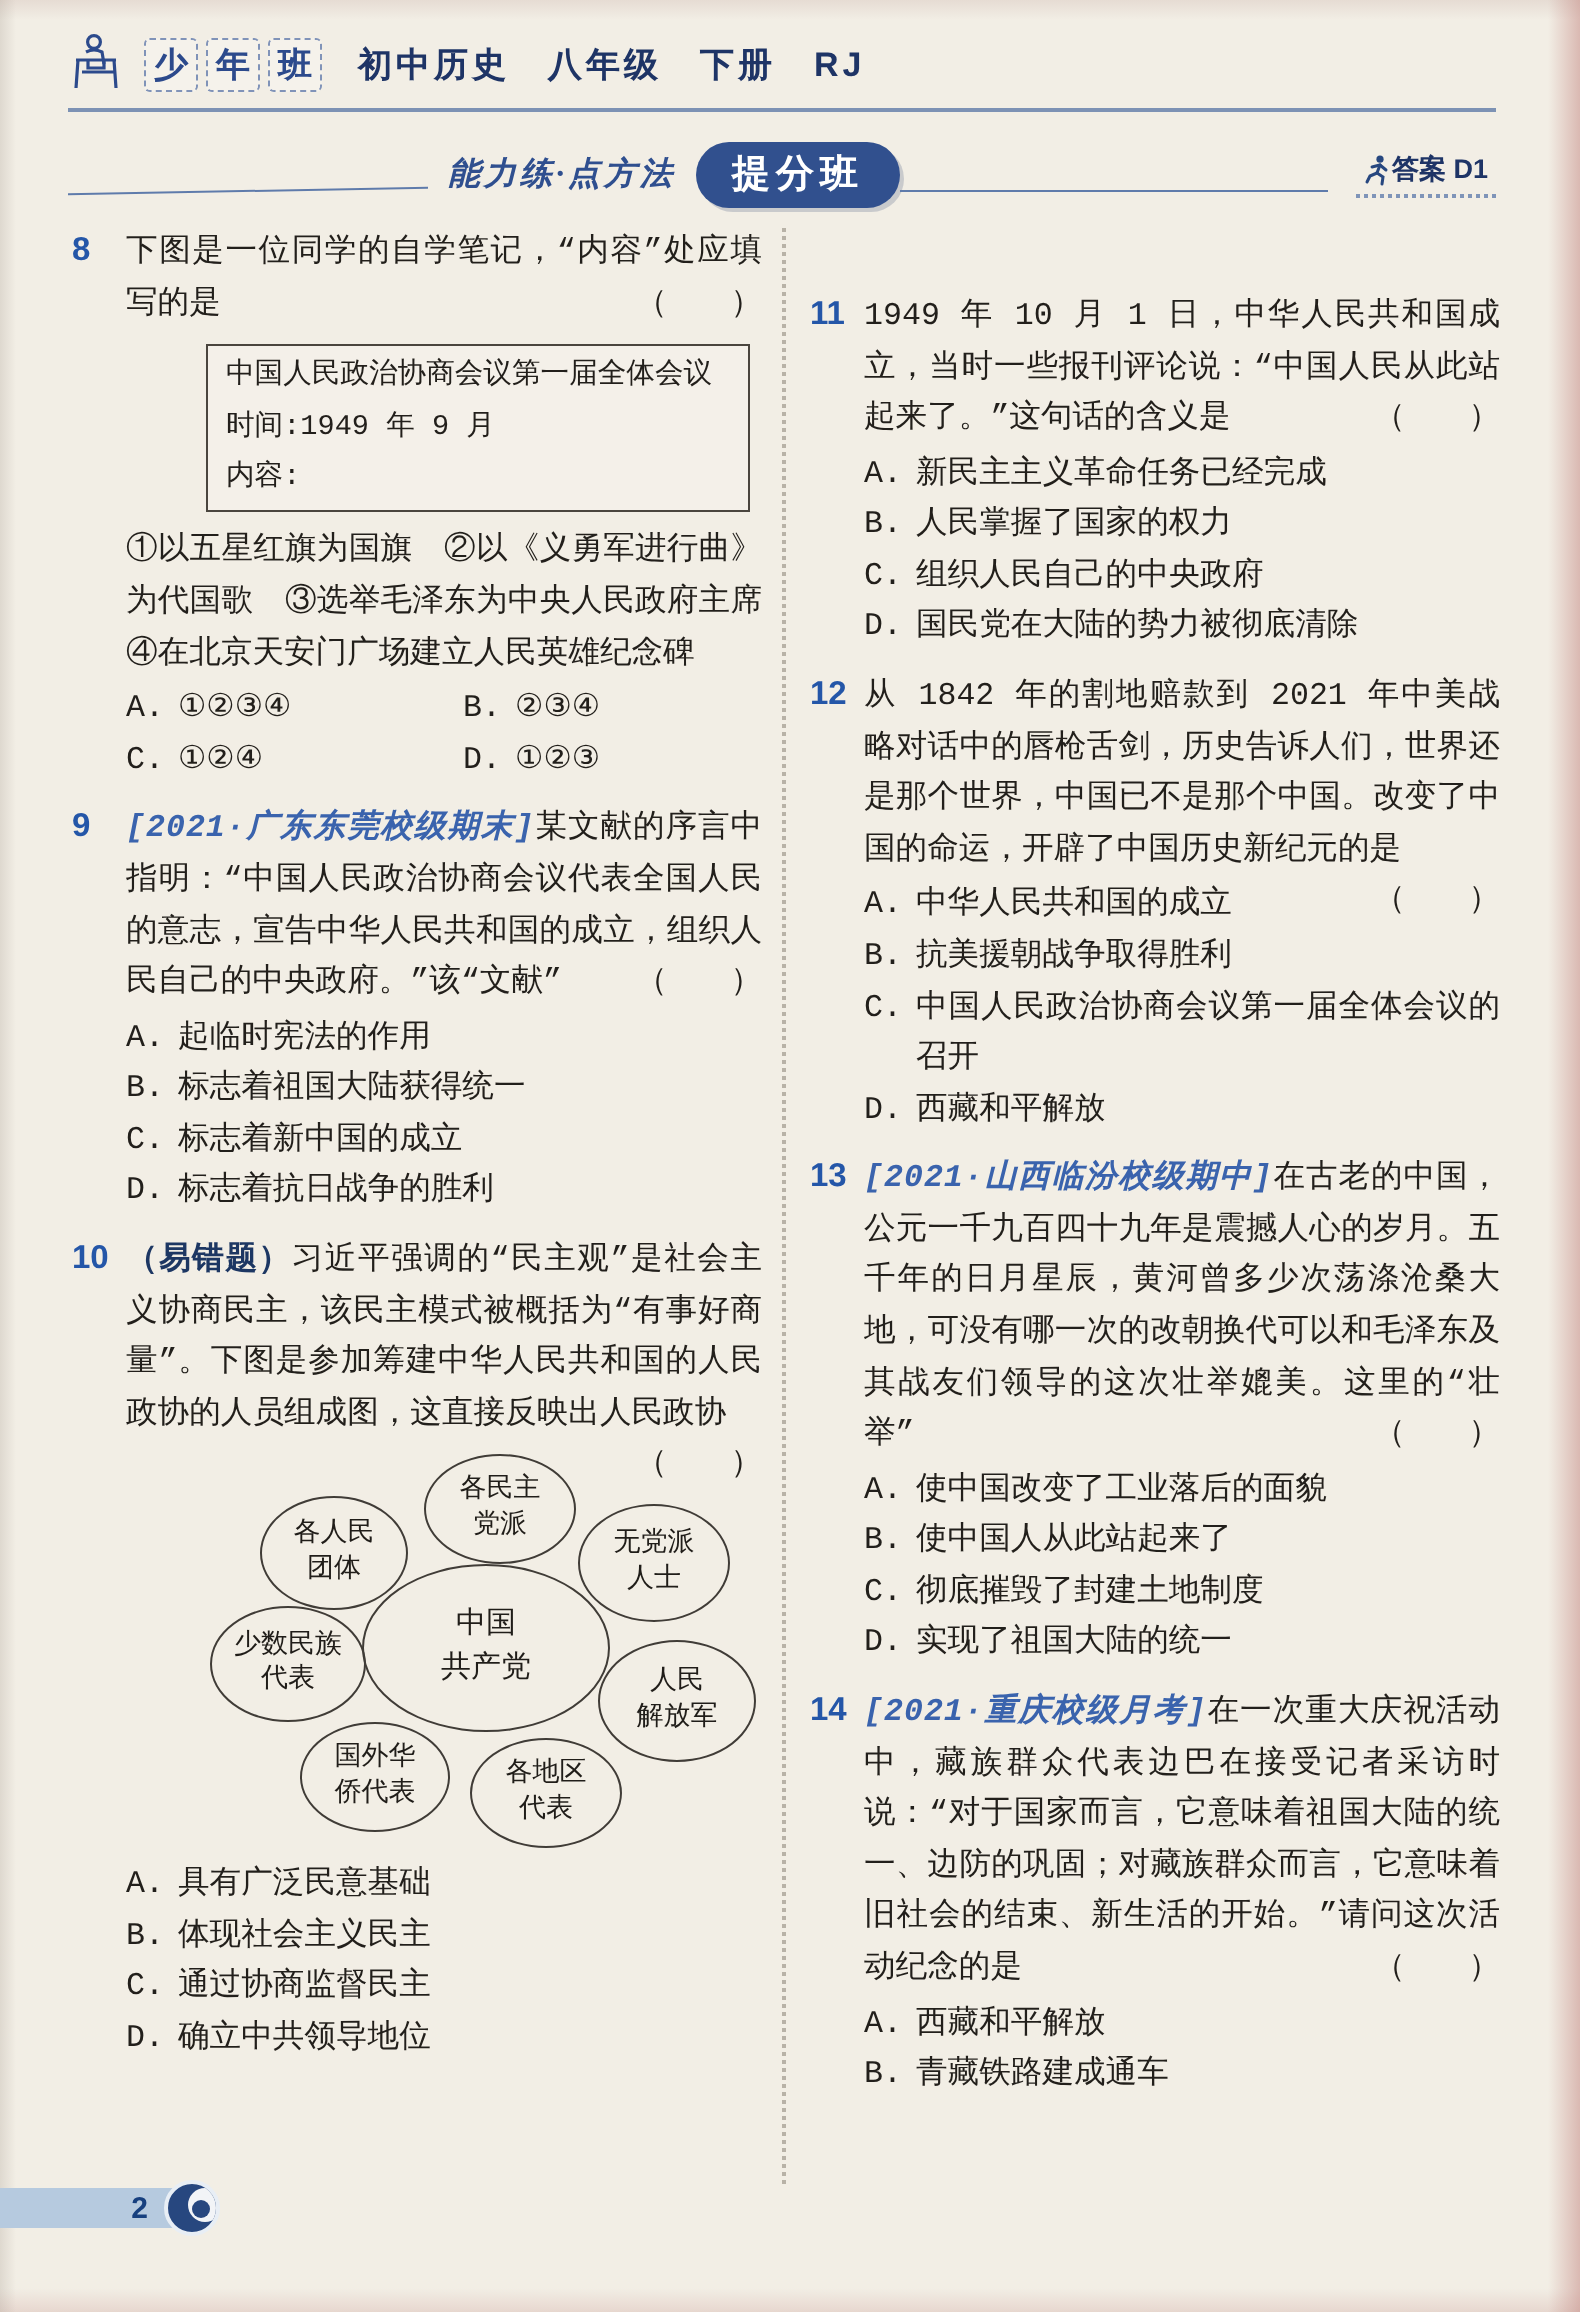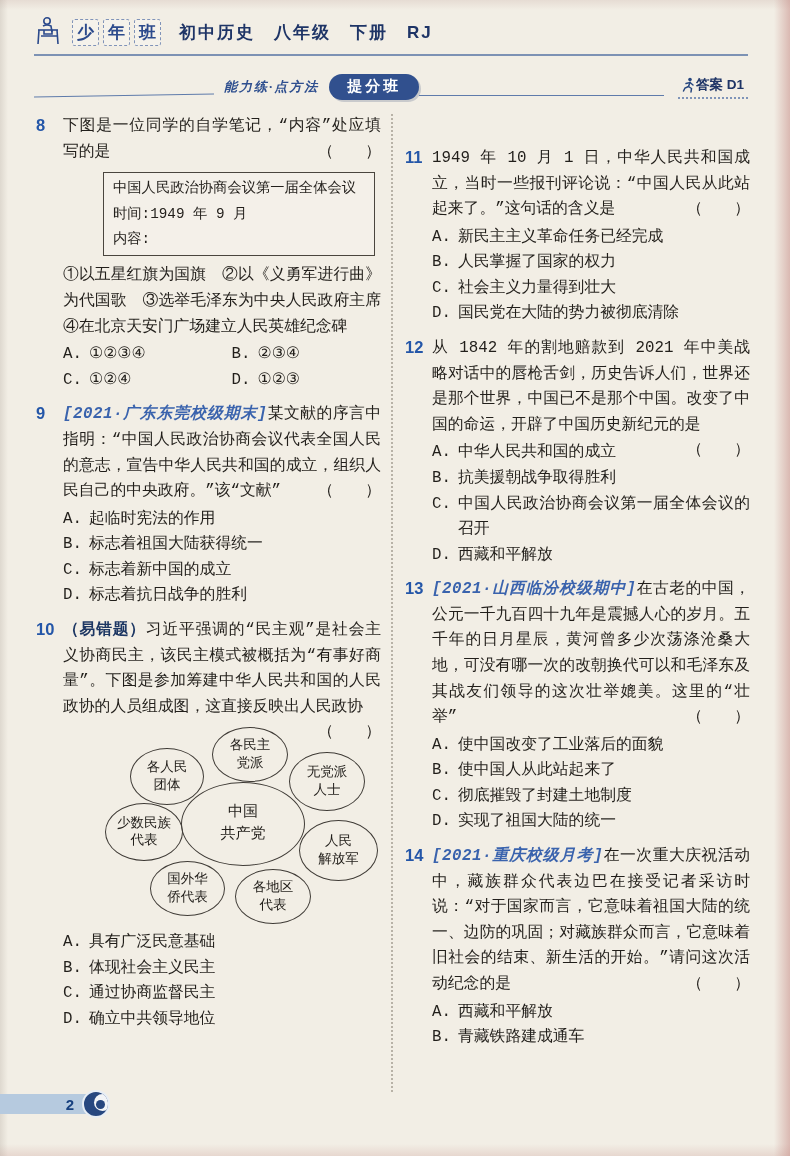--- a/index.html
+++ b/index.html
@@ -20,24 +20,24 @@
     background:rgba(255,255,255,.25);font-family:"Liberation Sans",sans-serif;}
   .subject{margin-left:14px;font-family:"Liberation Sans",sans-serif;font-weight:700;
     color:#1e3466;font-size:17px;letter-spacing:2px;}
   .hdr-rule{border-bottom:2px solid #7d92b4;margin-top:6px;}
   
   .banner{display:flex;align-items:center;margin:14px 42px 0 34px;height:34px;}
   .bline{border-bottom:1.6px solid #5f7bab;height:1px;align-self:center;margin-top:16px;}
   .bline.l{flex:0 0 180px;transform:skewY(-1deg);}
   .bline.m{flex:0 0 26px;}
   .bline.r{flex:1;}
-  .banner-label{font-size:13px;font-weight:700;font-style:italic;color:#2f4f8f;
+  .banner-label{font-size:16px;font-weight:700;font-style:italic;color:#2f4f8f;
     letter-spacing:2px;padding:0 10px;white-space:nowrap;}
   .banner-badge{background:#31508e;color:#fff;font-family:"Liberation Sans",sans-serif;
-    font-weight:700;font-size:15px;letter-spacing:3px;padding:3px 18px 4px;border-radius:17px;
+    font-weight:700;font-size:19px;letter-spacing:3px;padding:3px 18px 4px;border-radius:17px;
     white-space:nowrap;box-shadow:2px 2px 0 rgba(80,95,130,.25);}
   .answer-ref{display:flex;align-items:center;gap:0;margin-left:14px;
     border-bottom:2px dotted #7f94b8;padding:0 4px 3px;}
   .answer-ref span{font-family:"Liberation Sans",sans-serif;font-weight:700;font-size:13.5px;color:#1e3466;white-space:nowrap;}
   
   .cols{display:flex;margin:10px 40px 0 36px;height:978px;overflow:hidden;}
   .col{flex:1;min-width:0;}
   .col.left{padding-right:10px;}
   .col.right{padding-left:12px;margin-top:32px;}
   .divider{flex:0 0 0;border-left:2px dotted #b8b2a7;}
@@ -230,21 +230,21 @@
               <div class="opt">
                 <span class="olabel">A.</span>
                 <span class="otext">新民主主义革命任务已经完成</span>
               </div>
               <div class="opt">
                 <span class="olabel">B.</span>
                 <span class="otext">人民掌握了国家的权力</span>
               </div>
               <div class="opt">
                 <span class="olabel">C.</span>
-                <span class="otext">社会主义力量得到壮大</span>
+                <span class="otext">组织人民自己的中央政府</span>
               </div>
               <div class="opt">
                 <span class="olabel">D.</span>
                 <span class="otext">国民党在大陆的势力被彻底清除</span>
               </div>
             </div>
           </div>
         </div>
         <div class="q">
           <div class="qnum">12</div>

